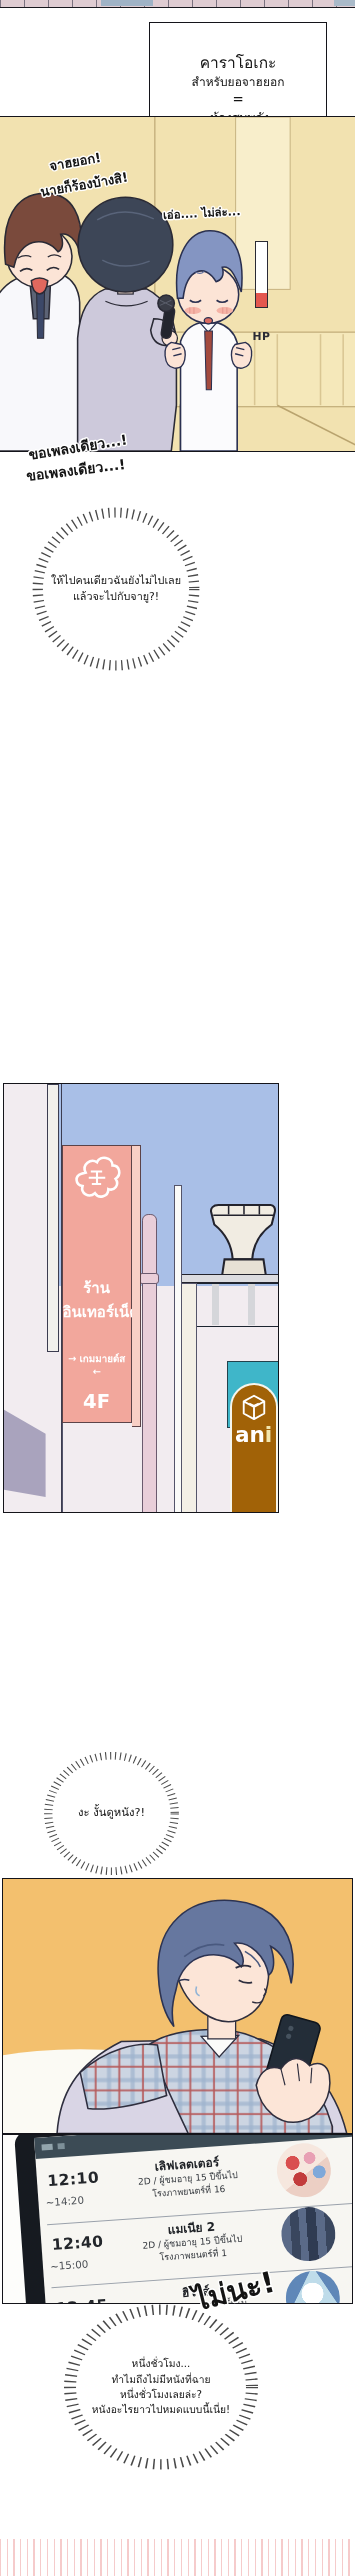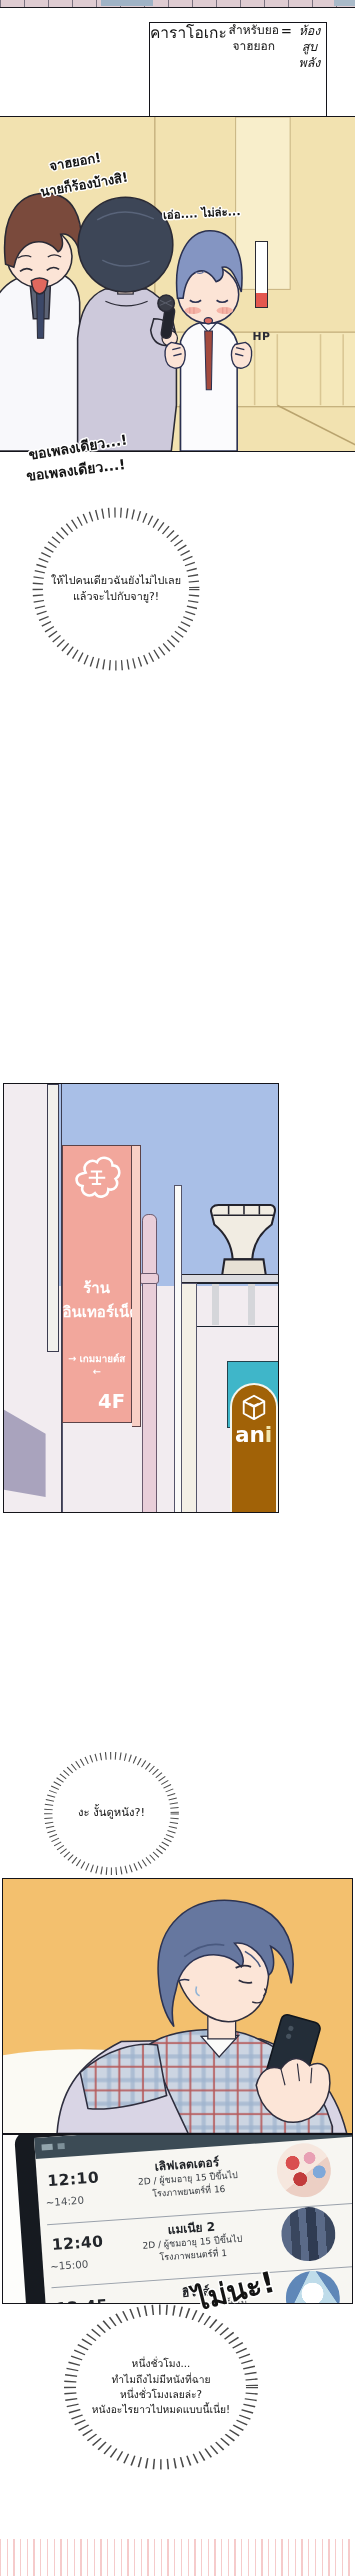--- a/index.html
+++ b/index.html
@@ -27,21 +27,21 @@
 </head>
 <body>
 
 <div id="page">
 
   <div class="abs" style="left:0;top:0;width:355px;height:7.2px;background:#dfccd2 repeating-linear-gradient(90deg,rgba(40,40,60,.55) 0 1px,transparent 1px 24px);border-bottom:1.5px solid #17171d;">
     <div class="abs" style="left:101px;top:0;width:52px;height:5.7px;background:#9fb3c6;"></div>
     <div class="abs" style="left:334px;top:0;width:21.6px;height:5.7px;background:#a9bac9;"></div>
   </div>
 
-  <div class="panel ctext" style="left:149px;top:22px;width:178px;height:135px;border-width:1.8px;display:flex;flex-direction:row;justify-content:center;gap:1px;">
+  <div class="panel ctext" style="left:149px;top:22px;width:178px;height:135px;border-width:1.8px;display:flex;flex-direction:column;justify-content:center;gap:1px;">
     <div style="font-size:15.5px;">คาราโอเกะ</div>
     <div style="font-size:12px;">สำหรับยอจาฮยอก</div>
     <div style="font-size:13.4px;">=</div>
     <div style="font-size:12.4px;font-style:italic;">ห้องสูบพลัง</div>
   </div>
 
   <div class="panel" style="left:-2.1px;top:116px;width:360px;height:336px;background:#f2e2b0;z-index:0;">
     <svg width="360" height="334" viewBox="0 0 698 649">
 
       <rect x="459" y="0" width="106" height="335" fill="#f8eecb" stroke="#c9b582" stroke-width="2"></rect>
@@ -204,21 +204,21 @@
       <svg width="54" height="62" viewBox="0 0 104 120" style="display:block;margin:8.2px auto 0;">
         <path d="M30,36 C22,20 40,8 52,16 C58,2 82,6 82,22 C96,22 100,40 88,48 C96,60 86,72 74,68 C74,82 56,88 48,76 C36,86 20,76 24,62 C10,60 8,42 22,38 Z" fill="none" stroke="#fff" stroke-width="5"></path>
         <path d="M40,34 L62,34 M36,46 L68,46 M42,58 L60,58 M52,34 L52,58" stroke="#fff" stroke-width="4" fill="none"></path>
       </svg>
       <div class="signtext" style="position:absolute;top:130px;font-size:15px;font-weight:bold;">ร้านอินเทอร์เน็ต</div>
       <div class="signtext" style="position:absolute;top:205px;font-size:9.8px;font-weight:bold;">
         <span>→</span>
         <span>เกมมายด์ส</span>
         <span>←</span>
       </div>
-      <div class="signtext" style="position:absolute;top:244px;font-size:19.6px;font-weight:bold;margin-left:15px;">4F</div>
+      <div class="signtext" style="position:absolute;top:244px;font-size:19.6px;font-weight:bold;">4F</div>
     </div>
     <div class="abs" style="left:128px;top:61px;width:9.3px;height:282px;background:#f8cfc5;border:1.5px solid #5c4348;border-left:none;box-sizing:border-box;"></div>
   </div>
 
 
   <div class="burst" style="left:42px;top:1750px;width:139px;height:127px;z-index:2;">
     <svg viewBox="0 0 100 100" preserveAspectRatio="none">
       <ellipse cx="50" cy="50" rx="41" ry="41" fill="none" stroke="#1c1c1c" stroke-width="15" stroke-dasharray="0.7 2.5" opacity="0.8"></ellipse>
       <ellipse cx="50" cy="50" rx="42.5" ry="42.5" fill="#fff"></ellipse>
     </svg>

